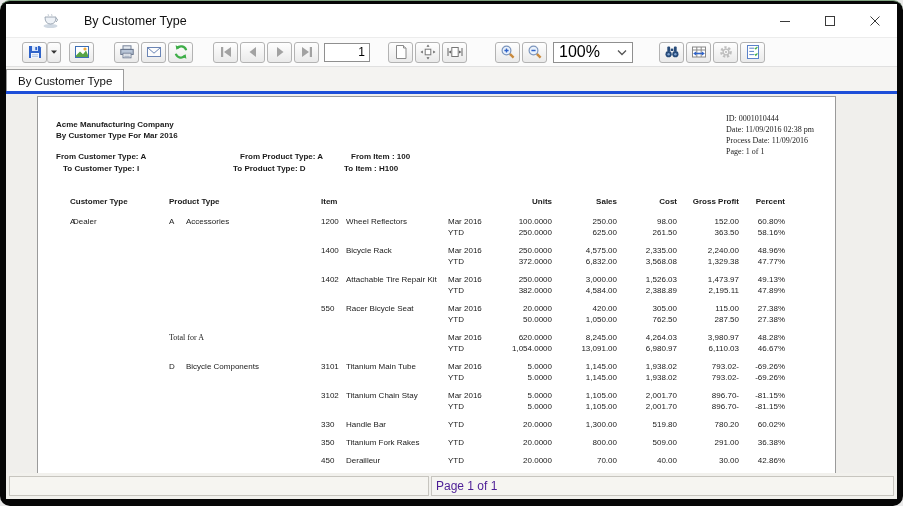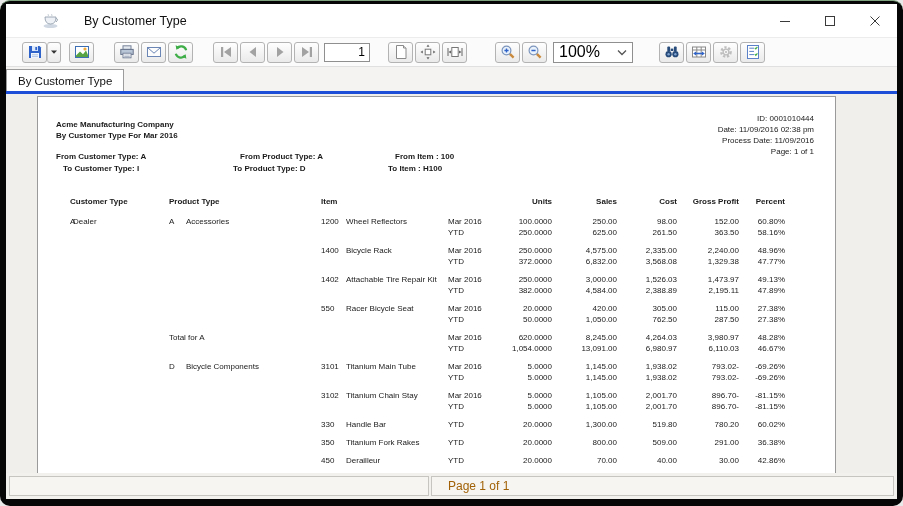--- a/index.html
+++ b/index.html
@@ -33,42 +33,42 @@
   .tab{position:absolute;left:0;top:2px;height:22px;box-sizing:border-box;background:#fff;
        border:1px solid #9c9c9c;border-bottom:none;padding:0 11px;display:flex;align-items:center;
        font-size:11.5px;color:#111;z-index:2;}
 
   
   .content{flex:1 1 auto;background:#f0efec;border-top:3px solid #1d4ed8;position:relative;overflow:hidden;}
   .page{position:absolute;left:31px;top:2px;width:797px;height:520px;background:#fff;border:1px solid #9a9a9a;
         font-family:"Liberation Sans",sans-serif;font-size:8px;color:#1a1a1a;}
   .abs{position:absolute;white-space:nowrap;}
   .rpt-company{left:18px;top:22px;font-weight:bold;line-height:11px;}
-  .rpt-meta{right:21px;top:16px;text-align:right;line-height:11px;}
+  .rpt-meta{right:21px;top:16px;text-align:left;line-height:11px;font-family:Liberation Serif, serif;}
   .filters{top:54px;line-height:12px;font-weight:bold;}
-  .fcol1{left:18px;}  .fcol2{left:171px;margin-left:24px;}  .fcol3{left:306px;margin-left:44px;}
+  .fcol1{left:18px;}  .fcol2{left:171px;margin-left:24px;}  .fcol3{left:306px;}
   .f-ind{margin-left:7px;}
   .hdr-line{position:absolute;left:0;top:100px;width:100%;height:11px;font-weight:bold;}
   .rows-host{position:absolute;left:0;top:120px;width:100%;}
   .block{position:relative;margin-bottom:7px;}
   .r-line{position:relative;height:11px;}
   .cell{position:absolute;top:0;white-space:nowrap;}
   .c-custcode{left:32px;} .c-custname{left:35px;} .c-prodcode{left:131px;} .c-prodname{left:148px;}
-  .c-total{left:131px;}   .c-item{left:243px;padding-left:40px;}    .c-desc{left:308px;}     .c-period{left:410px;}
+  .c-total{left:131px;font-family:Liberation Serif, serif;}   .c-item{left:243px;padding-left:40px;}    .c-desc{left:308px;}     .c-period{left:410px;}
   .c-units{left:440px;width:74px;text-align:right;}
   .c-sales{left:521px;width:58px;text-align:right;}
   .c-cost{left:581px;width:58px;text-align:right;}
   .c-gross{left:621px;width:80px;text-align:right;}
   .c-pct{left:703px;width:44px;text-align:right;}
 
   
   .statusbar{height:26px;flex:0 0 auto;background:#f2f1ed;display:flex;align-items:stretch;padding:3px;box-sizing:border-box;}
   .sb-cell{border:1px solid #c7c5bf;background:#f6f5f1;box-sizing:border-box;display:flex;align-items:center;}
   .sb-left{width:420px;margin-right:2px;}
-  .sb-right{flex:1 1 auto;padding-left:16px;font-size:12px;color:#a16207;}
+  .sb-right{flex:1 1 auto;padding-left:4px;font-size:12px;color:#4c1d95;}
 </style>
 </head>
 <body>
 
 <div class="window">
  <div class="win-inner">
 
   <div class="titlebar">
     <span class="app-icon">
       <svg width="18" height="16" viewBox="0 0 18 16">

